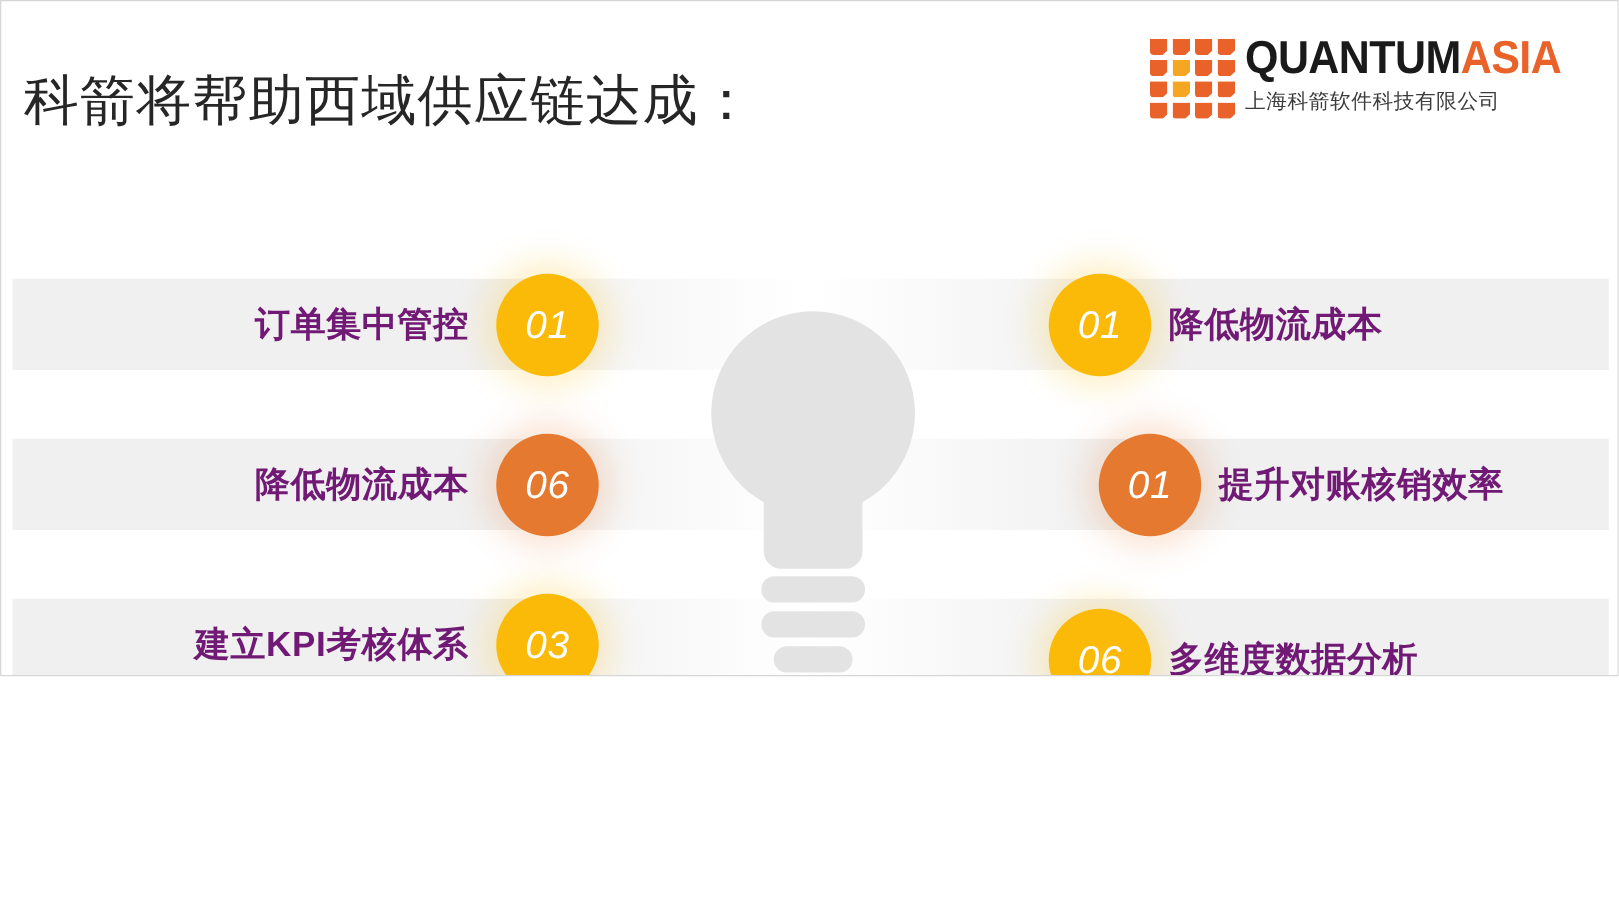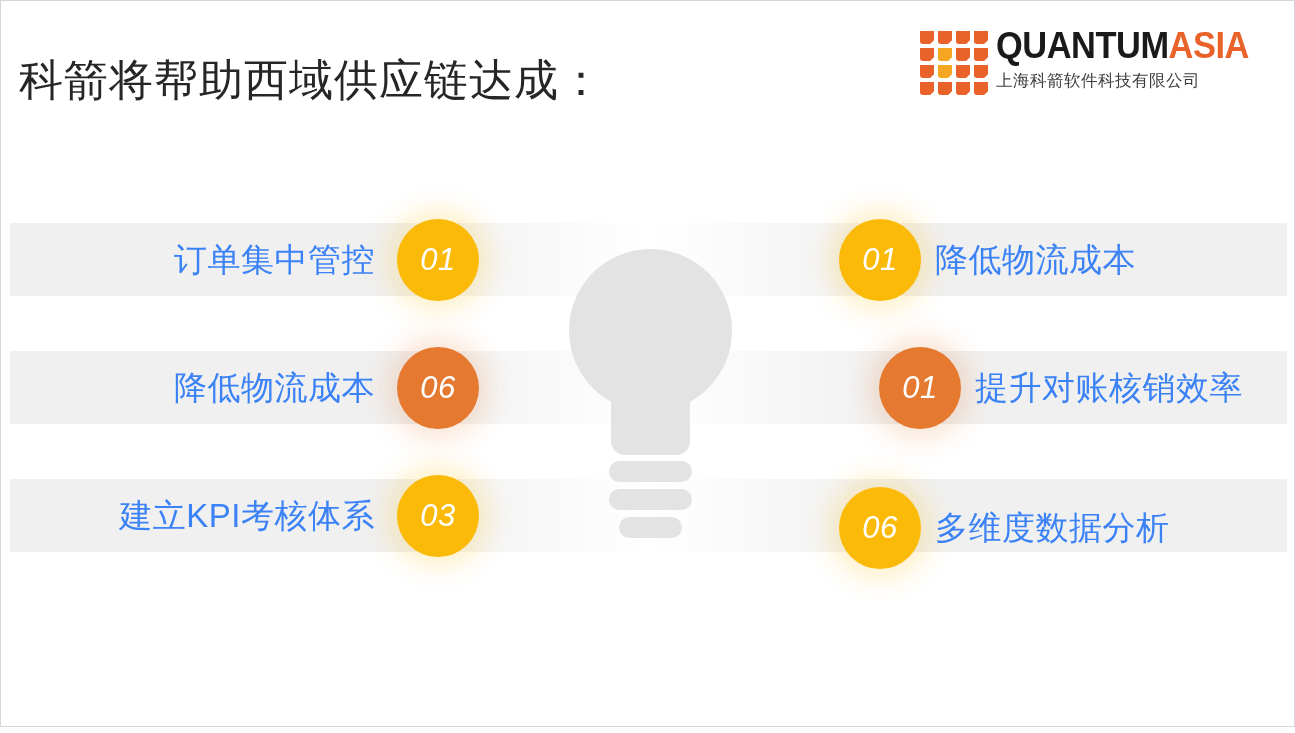--- a/index.html
+++ b/index.html
@@ -10,21 +10,21 @@
   body {
     width: 1295px;
     height: 733px;
     font-family: "Liberation Sans", "DejaVu Sans", sans-serif;
     overflow: hidden;
   }
 
   .slide {
     position: relative;
     width: 1295px;
-    height: 727px;
+    height: 541px;
     background: #ffffff;
     box-sizing: border-box;
     border: 1px solid #d6d6d6;
     overflow: hidden;
   }
 
   
   .slide-title {
     position: absolute;
     left: 18px;
@@ -117,23 +117,23 @@
   .item.left {
     justify-content: flex-end;
     right: 815px;
   }
   .item.right {
     justify-content: flex-start;
     left: 838px;
   }
 
   .item-label {
-    font-size: 33px;
-    font-weight: 400;
-    color: #3b82f6;
+    font-size: 28px;
+    font-weight: 700;
+    color: #701a75;
     white-space: nowrap;
     letter-spacing: 0.5px;
   }
   .item.left .item-label { margin-right: 22px; }
   .item.right .item-label { margin-left: 14px; }
 
   .num-circle {
     width: 82px;
     height: 82px;
     min-width: 82px;

